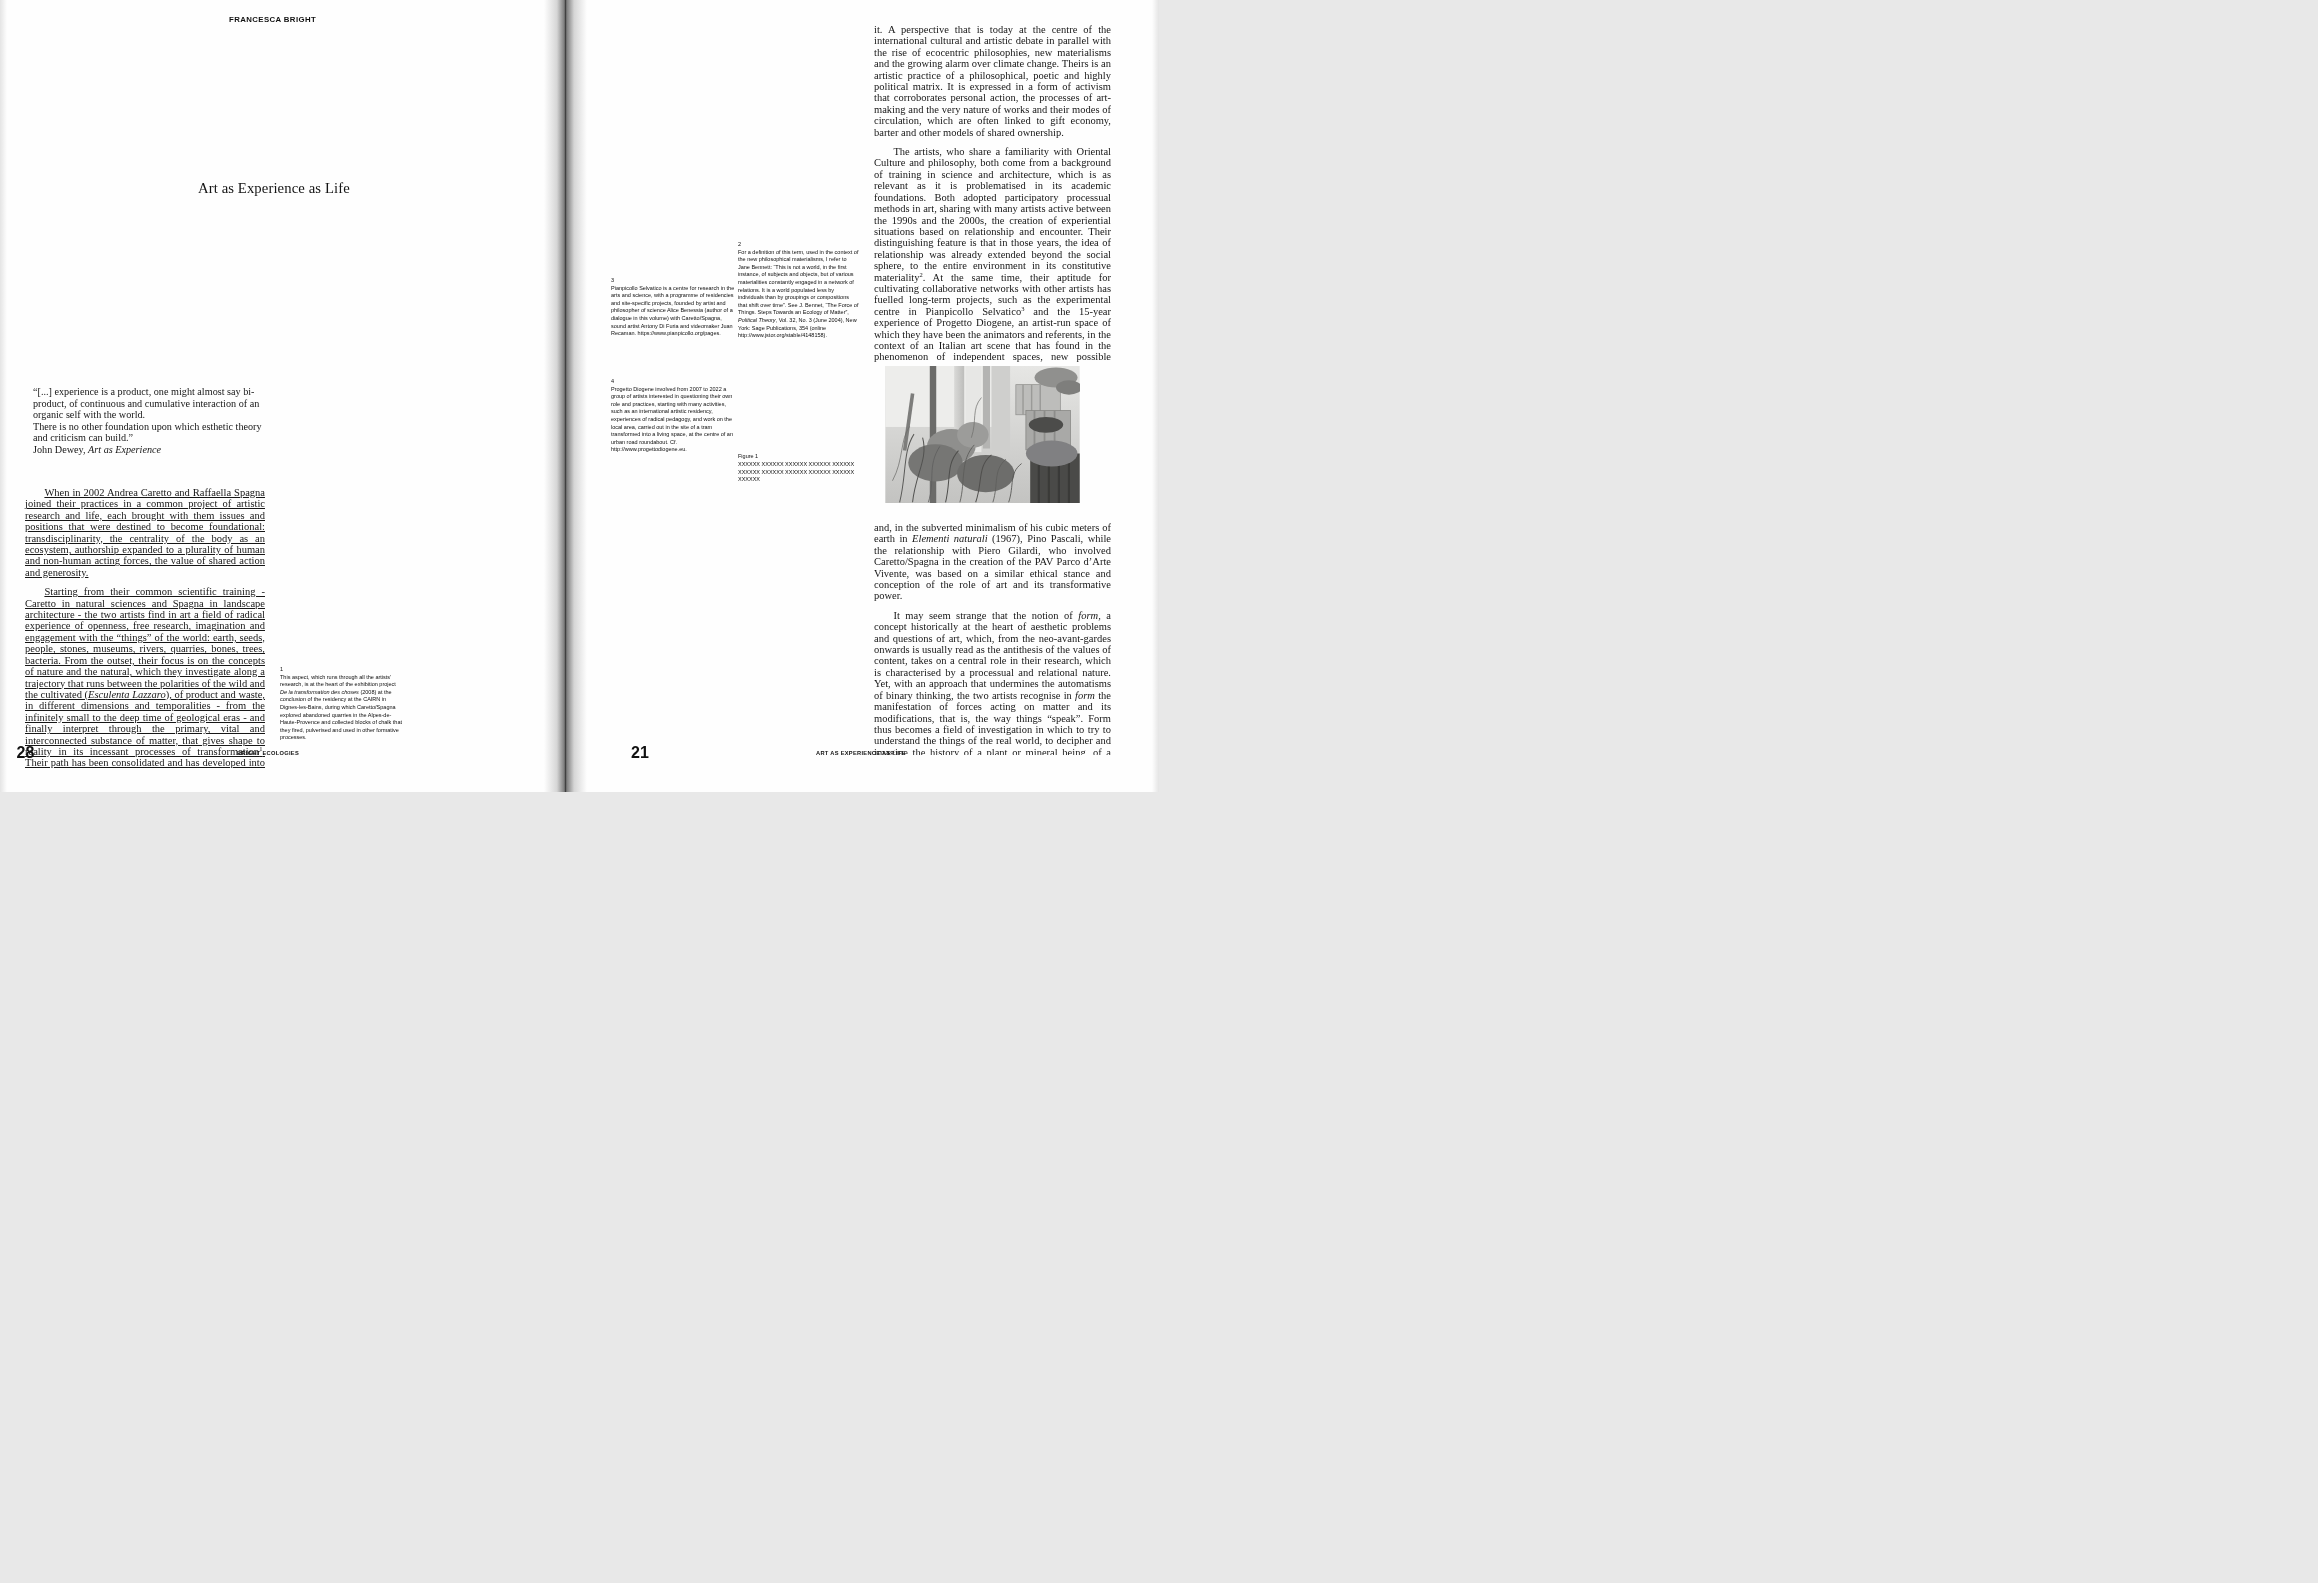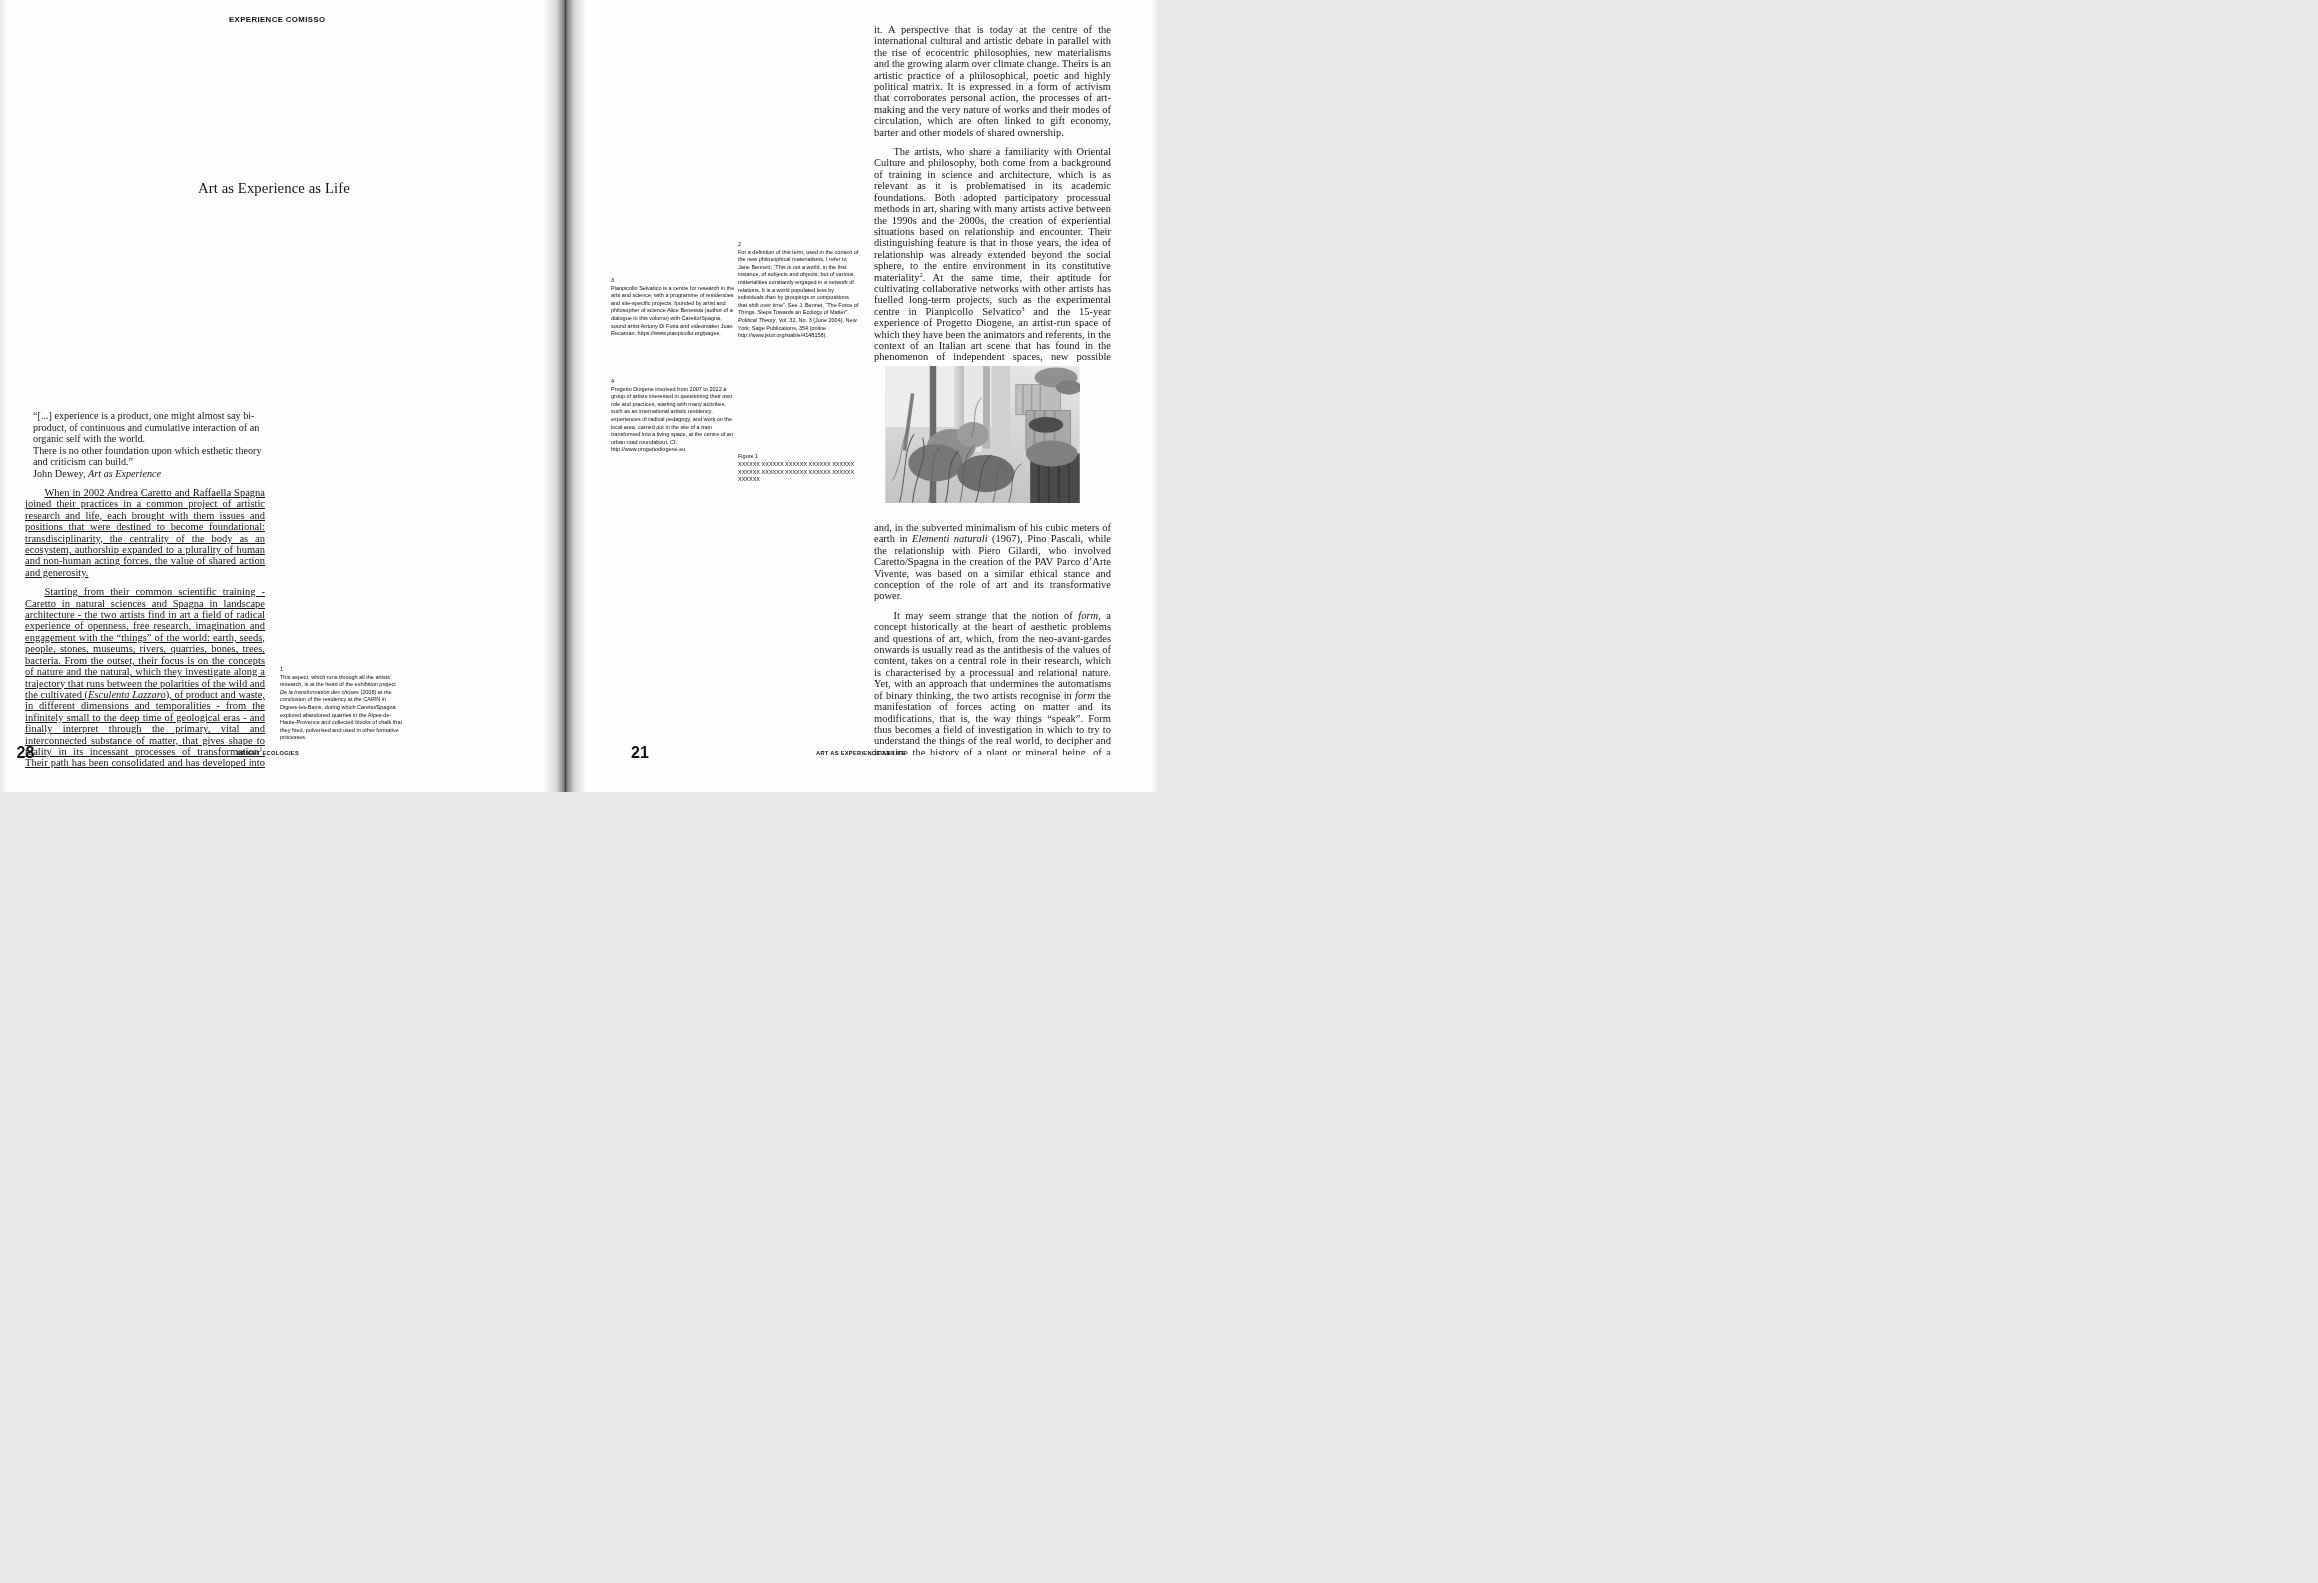--- a/index.html
+++ b/index.html
@@ -17,21 +17,21 @@
   }
   .edge-l{position:absolute;top:0;left:0;width:7.2px;height:792px;
     background:linear-gradient(to right,rgba(0,0,0,.10),rgba(0,0,0,0));}
   .edge-r{position:absolute;top:0;right:0;width:7.2px;height:792px;
     background:linear-gradient(to left,rgba(0,0,0,.10),rgba(0,0,0,0));}
 
   
   .runhead{position:absolute;font-family:"Liberation Sans",sans-serif;
     font-weight:bold;font-size:7.8px;letter-spacing:0.4px;color:#111;}
   .chapter-title{position:absolute;font-size:14.7px;letter-spacing:0.1px;color:#141414;}
-  .quote{position:absolute;font-size:10.2px;line-height:11.6px;color:#161616;margin-top:24px;}
+  .quote{position:absolute;font-size:10.2px;line-height:11.6px;color:#161616;}
   .bodycol{position:absolute;font-size:10.5px;line-height:11.4px;
     text-align:justify;color:#161616;overflow:hidden;}
   .bodycol p{margin:8px;}
   .bodycol p.indent{text-indent:19.4px;}
   .bodycol sup{font-size:.62em;line-height:0;}
   .fn{position:absolute;font-family:"Liberation Sans",sans-serif;
     font-size:5.5px;line-height:7.6px;color:#0d0d0d;}
   .fn .fn-label{display:block;}
   .figcap{position:absolute;font-family:"Liberation Sans",sans-serif;
     font-size:5.5px;line-height:7.8px;color:#0d0d0d;}
@@ -39,21 +39,21 @@
     font-weight:bold;font-size:16px;color:#111;}
   .footlabel{position:absolute;font-family:"Liberation Sans",sans-serif;
     font-weight:bold;font-size:5.7px;letter-spacing:0.3px;color:#111;}
   .photo{position:absolute;left:885px;top:366px;width:195px;height:137px;}
 </style>
 </head>
 <body>
 
 <div id="spread">
 
-  <div class="runhead" style="left:229px;top:15px;">EXPERIENCE COMISSO</div>
+  <div class="runhead" style="left:229px;top:15px;">FRANCESCA BRIGHT</div>
 
   <div class="chapter-title" style="left:198px;top:180px;">Art as Experience as Life</div>
 
   <div class="quote" style="left:33px;top:386px;width:237px;">
     <div>“[...] experience is a product, one might almost say bi-product, of continuous and cumulative interaction of an organic self with the world.</div>
     <div>There is no other foundation upon which esthetic theory and criticism can build.”</div>
     <div>John Dewey, <i>Art as Experience</i></div>
   </div>
 
   <div class="bodycol" style="left:17px;top:479px;width:256px;height:290px;text-decoration:underline;">

